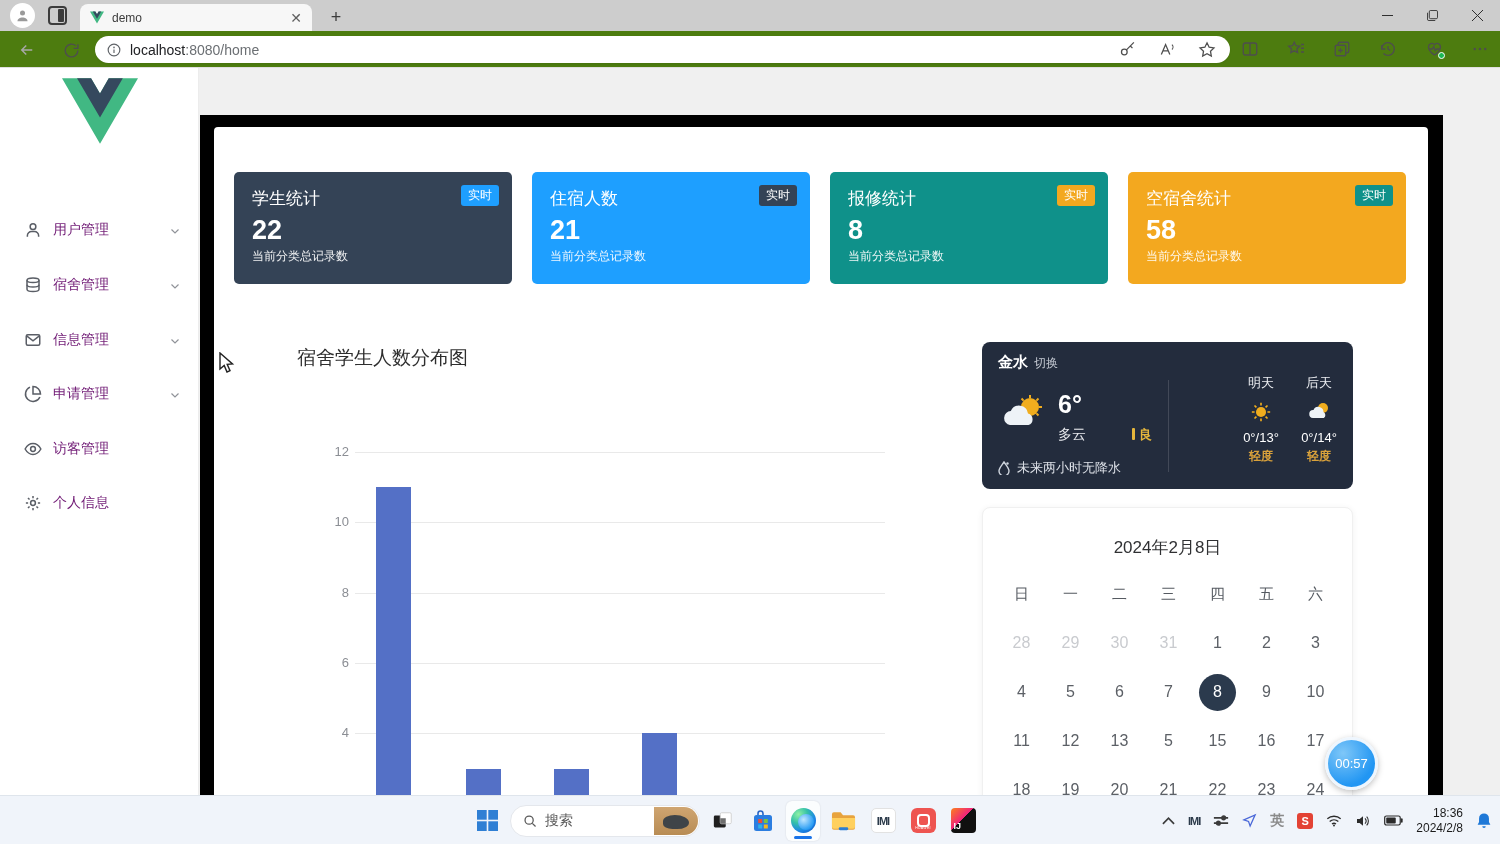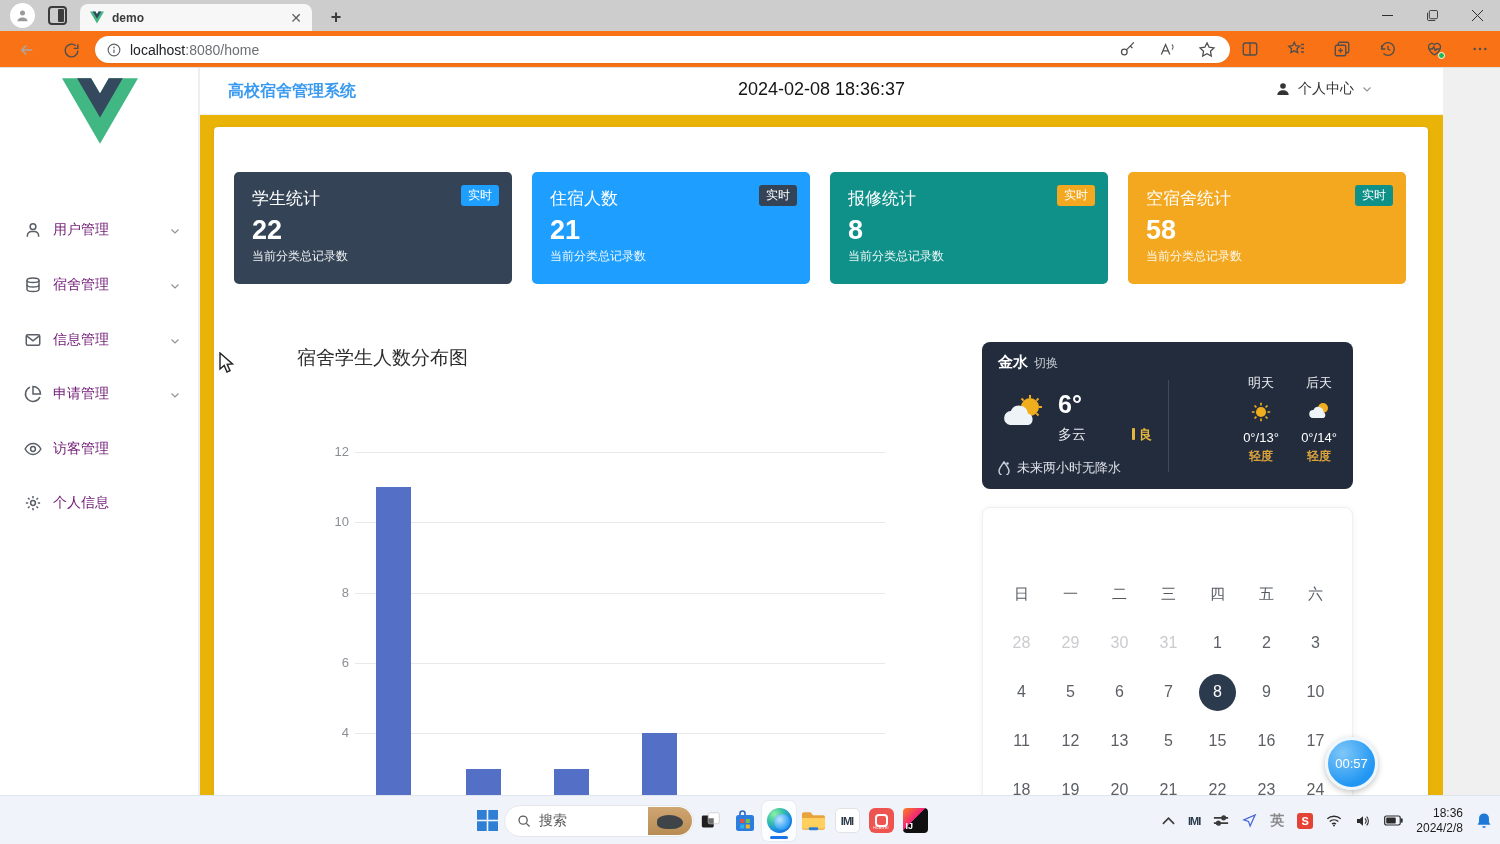--- a/index.html
+++ b/index.html
@@ -1,32 +1,32 @@
 <!DOCTYPE html>
 <html><head>
 <meta charset="utf-8">
 <style>
   * { margin:0; padding:0; box-sizing:border-box; }
   html,body { width:1500px; height:844px; }
   body { font-family:"Liberation Sans","DejaVu Sans",sans-serif; overflow:hidden; }
   .screen { position:relative; width:1500px; height:844px; background:#f0f0f0; overflow:hidden; }
 
   
-  .titlebar { position:absolute; left:0; top:0; width:100%; height:31px; background:#cdcdcd;font-weight:bold; }
+  .titlebar { position:absolute; left:0; top:0; width:100%; height:31px; background:#cdcdcd; }
   .avatar-btn { position:absolute; left:10px; top:3px; width:25px; height:25px; border-radius:50%; background:#fff; display:flex; align-items:center; justify-content:center; }
   .ws-icon { position:absolute; left:48px; top:6px; width:19px; height:19px; border:2px solid #3c3c3c; border-radius:4px; }
   .ws-icon::after { content:""; position:absolute; right:1px; top:1px; width:6px; height:13px; background:#3c3c3c; border-radius:1px; }
   .tab { position:absolute; left:80px; top:4px; width:232px; height:27px; background:#f7f7f7; border-radius:8px 8px 0 0; display:flex; align-items:center; padding:0 10px; gap:8px; }
   .tab-title { font-size:12px; color:#3c3c3c; flex:1; }
   .tab-close { color:#5f5f5f; font-size:14px; line-height:1; }
   .newtab-btn { position:absolute; left:324px; top:5px; width:24px; height:24px; color:#3c3c3c; font-size:18px; text-align:center; line-height:24px; }
   .win-controls { position:absolute; right:0; top:0; height:31px; display:flex; }
   .win-btn { width:45px; height:31px; display:flex; align-items:center; justify-content:center; color:#2f2f2f; font-size:13px; }
 
-  .toolbar { position:absolute; left:0; top:31px; width:100%; height:37px; background:#f97316; border-bottom:1px solid #e0e0e0;padding-left:24px; }
+  .toolbar { position:absolute; left:0; top:31px; width:100%; height:37px; background:#4d7c0f; border-bottom:1px solid #e0e0e0;padding-left:24px; }
   .nav-ico { position:absolute; top:8px; width:22px; height:22px; display:flex; align-items:center; justify-content:center; }
   .addr-pill { position:absolute; left:95px; top:5px; width:1135px; height:27px; background:#fff; border-radius:14px; box-shadow:0 1px 2px rgba(0,0,0,.08); display:flex; align-items:center; padding:0 12px; }
   .addr-url { font-size:14px; margin-left:9px; flex:1; }
   .addr-host { color:#202124; }
   .addr-path { color:#6b6f73; }
   .pill-icons { display:flex; gap:22px; align-items:center; margin-right:2px; }
   .tb-right { position:absolute; right:10px; top:8px; display:flex; gap:26px; align-items:center; }
   .tb-ic { width:20px; height:20px; display:flex; align-items:center; justify-content:center; position:relative; }
 
   
@@ -38,21 +38,21 @@
   .menu-item .mi-label { position:absolute; left:53px; }
   .menu-item .mi-arrow { position:absolute; right:18px; width:12px; height:12px; color:#909399; }
   .menu-item.active { color:#409eff; }
   .menu-item.active .mi-icon { color:#409eff; }
 
   .app-header { position:absolute; left:200px; top:0; width:1243px; height:47px; background:#fff; border-bottom:1px solid #f0f0f0; }
   .app-title { position:absolute; left:28px; top:13px; font-size:16px; font-weight:bold; color:#3a9af0; }
   .app-datetime { position:absolute; left:0; top:11px; width:1243px; text-align:center; font-size:18px; color:#141414; }
   .user-menu { position:absolute; right:70px; top:12px; display:flex; align-items:center; gap:7px; color:#303133; font-size:14px; }
 
-  .app-main { position:absolute; left:200px; top:47px; width:1243px; height:680px; background:#eab308; overflow:hidden; }
+  .app-main { position:absolute; left:200px; top:47px; width:1243px; height:680px; background:#000000; overflow:hidden; }
   .white-card { position:absolute; left:14px; top:12px; width:1214px; height:700px; background:#fff; border-radius:4px; box-shadow:0 1px 4px rgba(0,0,0,.08); }
 
   .stat-card { position:absolute; top:45px; width:278px; height:112px; border-radius:5px; color:#fff; padding:15px 18px; }
   .stat-title { font-size:17px; }
   .stat-value { font-size:27px; font-weight:bold; margin-top:5px; }
   .stat-sub { font-size:12px; margin-top:2px; opacity:.92; }
   .stat-badge { position:absolute; top:13px; right:13px; font-size:12px; padding:2px 7px; border-radius:3px; color:#fff; }
 
   .chart-title { position:absolute; left:83px; top:218px; font-size:19px; font-weight:500; color:#2e2e2e; }
   .chart { position:absolute; left:141px; top:325px; width:530px; height:422px; }
@@ -83,21 +83,21 @@
   .cal-grid { position:absolute; left:14px; top:68px; width:343px; display:grid; grid-template-columns:repeat(7,1fr); row-gap:13px; }
   .cal-cell { height:36px; display:flex; align-items:center; justify-content:center; font-size:16px; color:#5c6066; }
   .cal-head { font-size:15px; color:#555a61; }
   .cal-cell.muted { color:#c9cbcf; }
   .cal-cell.selected span { width:37px; height:37px; border-radius:50%; background:#2b3a4d; color:#fff; display:flex; align-items:center; justify-content:center; }
 
   .timer-badge { position:absolute; left:1325px; top:737px; width:53px; height:53px; border-radius:50%; background:radial-gradient(circle at 32% 28%, #7fc7f8, #2196f3 70%); border:3px solid #eef6fe; box-shadow:0 2px 6px rgba(0,0,0,.25); color:#fff; font-size:13px; display:flex; align-items:center; justify-content:center; z-index:30; }
 
   
   .taskbar { position:absolute; left:0; top:795px; width:1500px; height:49px; background:#f0f4fa; border-top:1px solid #dfe5ec; }
-  .tb-center { position:absolute; left:470px; top:0; height:49px; display:flex; align-items:center; gap:0; }
+  .tb-center { position:absolute; left:470px; top:0; height:49px; display:flex; align-items:center; gap:6px; }
   .start-btn { width:34px; height:34px; display:flex; align-items:center; justify-content:center; border-radius:5px; }
   .search-pill { width:190px; height:32px; background:#fff; border:1px solid #e4e7ec; border-radius:16px; display:flex; align-items:center; padding-left:12px; position:relative; }
   .search-pill .s-label { font-size:14px; color:#5a5a5a; margin-left:8px; }
   .s-img { position:absolute; right:1px; top:1px; width:44px; height:28px; border-radius:0 14px 14px 0; background:linear-gradient(180deg,#cfa571,#b88c54); overflow:hidden; }
   .s-img::after { content:""; position:absolute; left:9px; top:8px; width:26px; height:14px; background:#3f4448; border-radius:50% 60% 50% 40%; }
   .task-ic { width:34px; height:40px; position:relative; display:flex; align-items:center; justify-content:center; }
   .edge-active { background:#fbfdfe; border-radius:6px; box-shadow:0 0 2px rgba(0,0,0,.12); }
   .underline { position:absolute; bottom:2px; left:50%; transform:translateX(-50%); height:3px; border-radius:2px; background:#1a73e8; }
   .tray { position:absolute; right:8px; top:0; height:49px; display:flex; align-items:center; gap:13px; }
   .tray-ic { display:flex; align-items:center; justify-content:center; }
@@ -283,34 +283,20 @@
       </div>
       <div class="menu-item" style="top:413px">
         <span class="mi-icon"><svg viewBox="0 0 24 24" fill="none" stroke="currentColor" stroke-width="2" width="18" height="18">
               <circle cx="12" cy="12" r="3.2"></circle>
               <path d="M12 2.5v3M12 18.5v3M2.5 12h3M18.5 12h3M5.3 5.3l2.1 2.1M16.6 16.6l2.1 2.1M18.7 5.3l-2.1 2.1M7.4 16.6l-2.1 2.1"></path>
             </svg></span>
         <span class="mi-label">个人信息</span>
       </div>
     </div>
 
-    <div class="app-header">
-      <span class="app-title">高校宿舍管理系统</span>
-      <span class="app-datetime">2024-02-08 18:36:37</span>
-      <div class="user-menu">
-        <svg width="16" height="16" viewBox="0 0 24 24" fill="#333">
-            <circle cx="12" cy="7.5" r="4.2"></circle>
-            <path d="M3.5 21c0-4.4 3.8-7 8.5-7s8.5 2.6 8.5 7z"></path>
-          </svg>
-        <span>个人中心</span>
-        <svg width="12" height="12" viewBox="0 0 24 24" fill="none" stroke="#909399" stroke-width="2.4">
-            <polyline points="5 9 12 16 19 9"></polyline>
-          </svg>
-      </div>
-    </div>
 
     <div class="app-main">
       <div class="white-card">
 
         <div class="stat-card" style="left: 20px; background: rgb(52, 67, 86);">
           <div class="stat-title">学生统计</div>
           <div class="stat-value">22</div>
           <div class="stat-sub">当前分类总记录数</div>
           <span class="stat-badge" style="background: rgb(30, 159, 255);">实时</span>
         </div>
@@ -386,20 +372,21 @@
             <div class="w-colicon"><svg width="24" height="20" viewBox="0 0 24 20">
                   <circle cx="16" cy="7" r="5" fill="#f0ad1e"></circle>
                   <path d="M6 17a4 4 0 0 1 .5-8A5.2 5.2 0 0 1 16.5 11 3.5 3.5 0 0 1 16.8 17z" fill="#eef3f7"></path>
                 </svg></div>
             <div class="w-range">0°/14°</div>
             <div class="w-level" style="color: rgb(217, 161, 59);">轻度</div>
           </div>
         </div>
 
         <div class="calendar">
+          <div class="cal-title">2024年2月8日</div>
           <div class="cal-grid">
             <div class="cal-cell cal-head">日</div>
             <div class="cal-cell cal-head">一</div>
             <div class="cal-cell cal-head">二</div>
             <div class="cal-cell cal-head">三</div>
             <div class="cal-cell cal-head">四</div>
             <div class="cal-cell cal-head">五</div>
             <div class="cal-cell cal-head">六</div>
 
             <div class="cal-cell muted">28</div>

